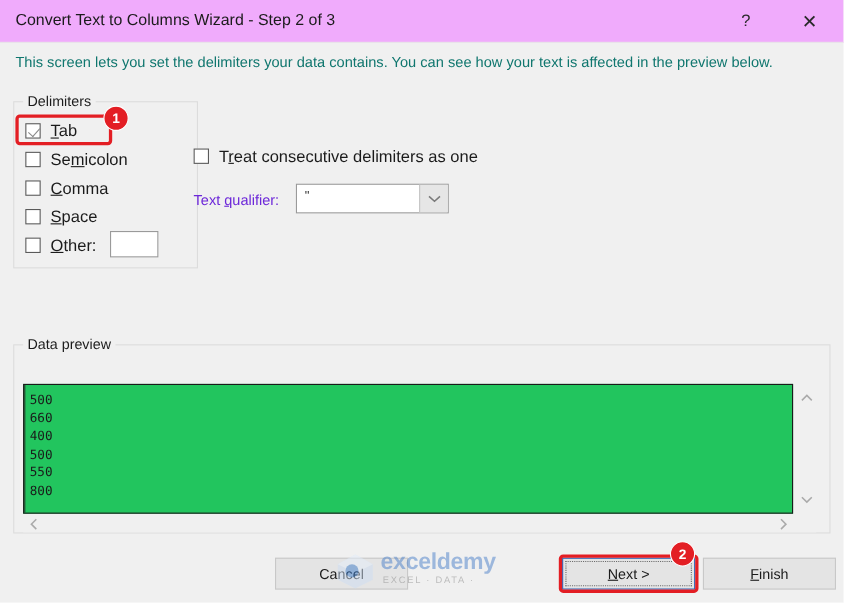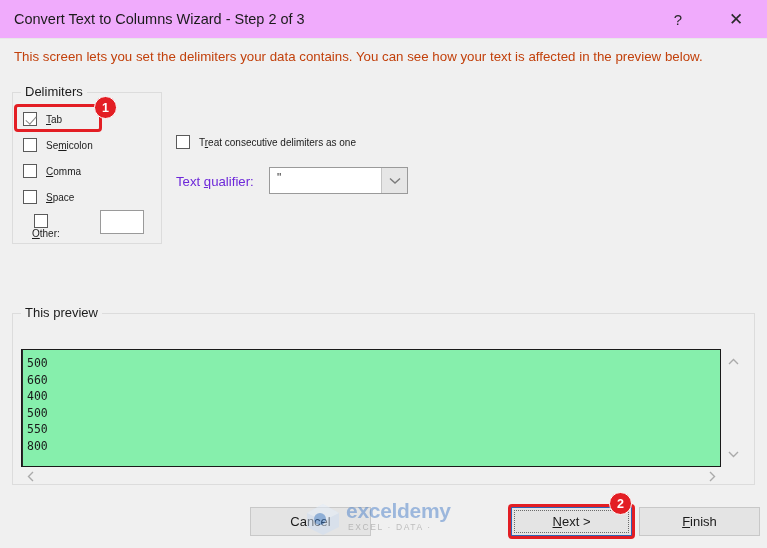--- a/index.html
+++ b/index.html
@@ -47,41 +47,41 @@
     border: none;
   }
   #help-button { left: 655px; font-size: 15px; }
   #close-button { left: 713px; font-size: 17px; font-weight: 300; }
 
   
   #instruction {
     position: absolute;
     left: 14px; top: 49px;
     font-size: 13.3px;
-    color: #c2410c;
+    color: #0f766e;
     white-space: nowrap;
     text-align: center;
   }
 
   
   .groupbox {
     position: absolute;
     border: 1px solid #dcdcdc;
     background: transparent;
   }
   .group-label {
     position: absolute;
     top: -9px; left: 8px;
     padding: 0 4px;
     background: #f0f0f0;
     font-size: 13px;
     color: #1b1b1b;
     white-space: nowrap;
   }
-  #delimiters-group { left: 12px; top: 92px; width: 150px; height: 152px; }
+  #delimiters-group { left: 12px; top: 92px; width: 168px; height: 152px; }
   #preview-group    { left: 12px; top: 313px; width: 743px; height: 172px; }
 
   
   .check-row {
     position: absolute;
     display: flex;
     align-items: center;
     height: 18px;
     white-space: nowrap;
   }
@@ -96,30 +96,30 @@
     content: "";
     position: absolute;
     left: 3.5px; top: 0.5px;
     width: 5px; height: 9px;
     border: solid #8a8a8a;
     border-width: 0 1.8px 1.8px 0;
     transform: rotate(42deg);
   }
   .cb-label {
     margin-left: 9px;
-    font-size: 10px;
+    font-size: 15px;
     color: #1b1b1b;
   }
   .cb-label .acc { text-decoration: underline; }
 
   #row-tab       { left: 23px; top: 110px; }
   #row-semicolon { left: 23px; top: 136px; }
   #row-comma     { left: 23px; top: 162px; justify-content: flex-end; }
   #row-space     { left: 23px; top: 188px; }
-  #row-other     { left: 23px; top: 214px; flex-direction: column; }
+  #row-other     { left: 23px; top: 214px; }
 
   #other-input {
     position: absolute;
     left: 100px; top: 210px;
     width: 44px; height: 24px;
     background: #ffffff;
     border: 1px solid #9a9a9a;
   }
 
   
@@ -157,21 +157,21 @@
     align-items: center;
     justify-content: center;
   }
   #qualifier-arrow svg { display: block; }
 
   
   #preview-box {
     position: absolute;
     left: 21px; top: 349px;
     width: 700px; height: 118px;
-    background: #86efac;
+    background: #22c55e;
     border: 1px solid #1a1a1a;
     overflow: hidden;
   }
   #preview-colsep {
     position: absolute;
     left: 0px; top: 0;
     width: 1px; height: 118px;
     background: #2a2a2a;
   }
   #preview-rows {
@@ -336,21 +336,21 @@
   <div id="qualifier-select">
     <span id="qualifier-value">"</span>
     <span id="qualifier-arrow">
       <svg width="12" height="8" viewBox="0 0 12 8">
           <path d="M1 1.5 L6 6 L11 1.5" stroke="#7a7a7a" stroke-width="1.4" fill="none"></path>
         </svg>
     </span>
   </div>
 
   <div class="groupbox" id="preview-group">
-    <span class="group-label">This preview</span>
+    <span class="group-label">Data preview</span>
   </div>
 
   <div id="preview-box">
     <div id="preview-colsep"></div>
     <div id="preview-rows">
         <div>500</div>
         <div>660</div>
         <div>400</div>
         <div>500</div>
         <div>550</div>

